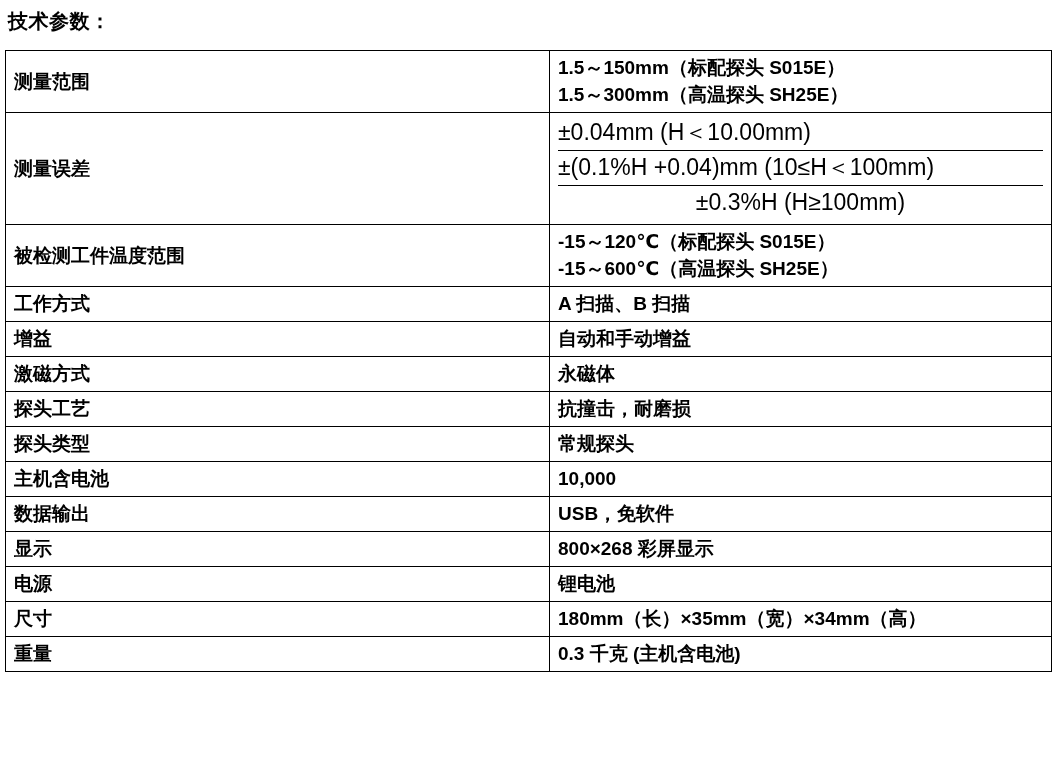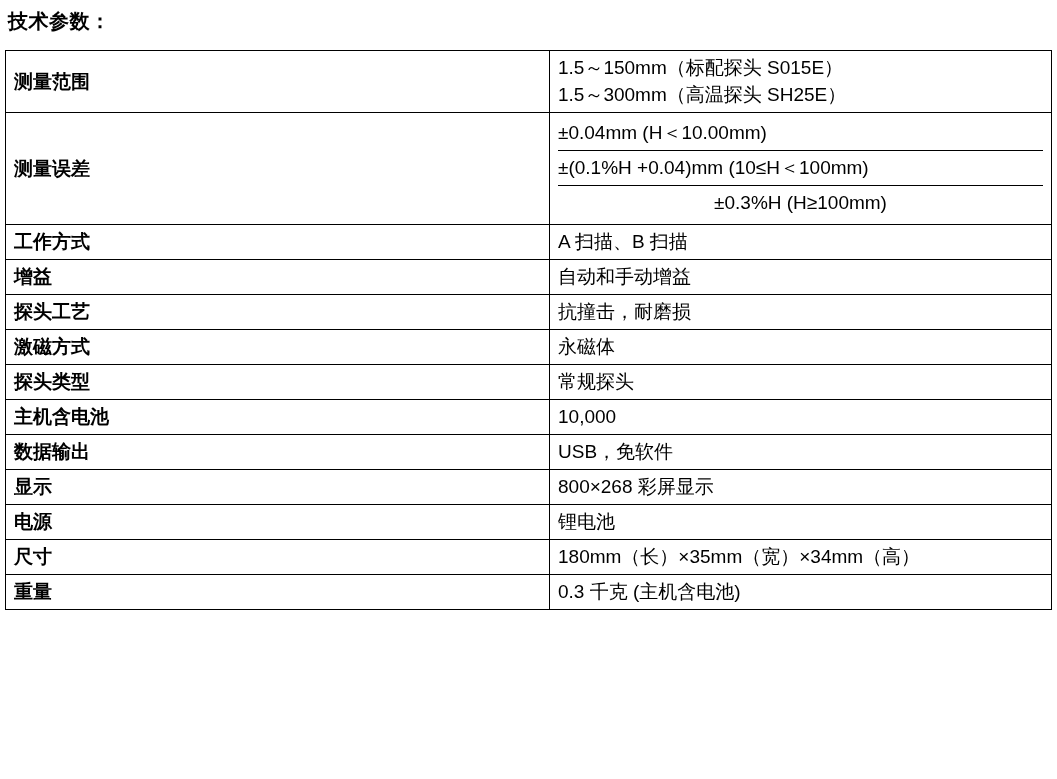--- a/index.html
+++ b/index.html
@@ -47,31 +47,32 @@
     font-weight: bold;
     font-family: "Liberation Serif", "DejaVu Serif", serif;
   }
   td.value {
     font-family: "Liberation Sans", "DejaVu Sans", sans-serif;
     font-weight: normal;
   }
   td.value .line {
     display: block;
     white-space: pre;
+    font-weight: bold;
   }
   
   table.sub {
     border-collapse: collapse;
     width: 100%;
   }
   table.sub td {
     border: 0;
     border-bottom: 1px solid #000000;
     padding: 3px 0 4px 0;
-    font-size: 19px;
+    font-size: 23px;
     line-height: 27px;
     font-family: "Liberation Sans", "DejaVu Sans", sans-serif;
     margin-top: 16px;
   }
   table.sub tr:last-child td {
     border-bottom: 0;
     text-align: center;
   }
   td.nested {
     padding: 0 8px 0 8px;
@@ -108,46 +109,53 @@
                 <td>±(0.1%H +0.04)mm     (10≤H＜100mm)</td>
               </tr>
               <tr>
                 <td>±0.3%H (H≥100mm)</td>
               </tr>
             </tbody>
           </table>
         </td>
       </tr>
 
+      <tr>
+        <td class="label">被检测工件温度范围</td>
+        <td class="value">
+          <span class="line">-15～120℃（标配探头 S015E）</span>
+          <span class="line">-15～600℃（高温探头 SH25E）</span>
+        </td>
+      </tr>
 
       <tr>
         <td class="label">工作方式</td>
         <td class="value">
           <span class="line">A 扫描、B 扫描</span>
         </td>
       </tr>
 
       <tr>
         <td class="label">增益</td>
         <td class="value">
           <span class="line">自动和手动增益</span>
         </td>
       </tr>
 
       <tr>
+        <td class="label">激磁方式</td>
+        <td class="value">
+          <span class="line">永磁体</span>
+        </td>
+      </tr>
+
+      <tr>
         <td class="label">探头工艺</td>
         <td class="value">
           <span class="line">抗撞击，耐磨损</span>
-        </td>
-      </tr>
-
-      <tr>
-        <td class="label">激磁方式</td>
-        <td class="value">
-          <span class="line">永磁体</span>
         </td>
       </tr>
 
       <tr>
         <td class="label">探头类型</td>
         <td class="value">
           <span class="line">常规探头</span>
         </td>
       </tr>
 

